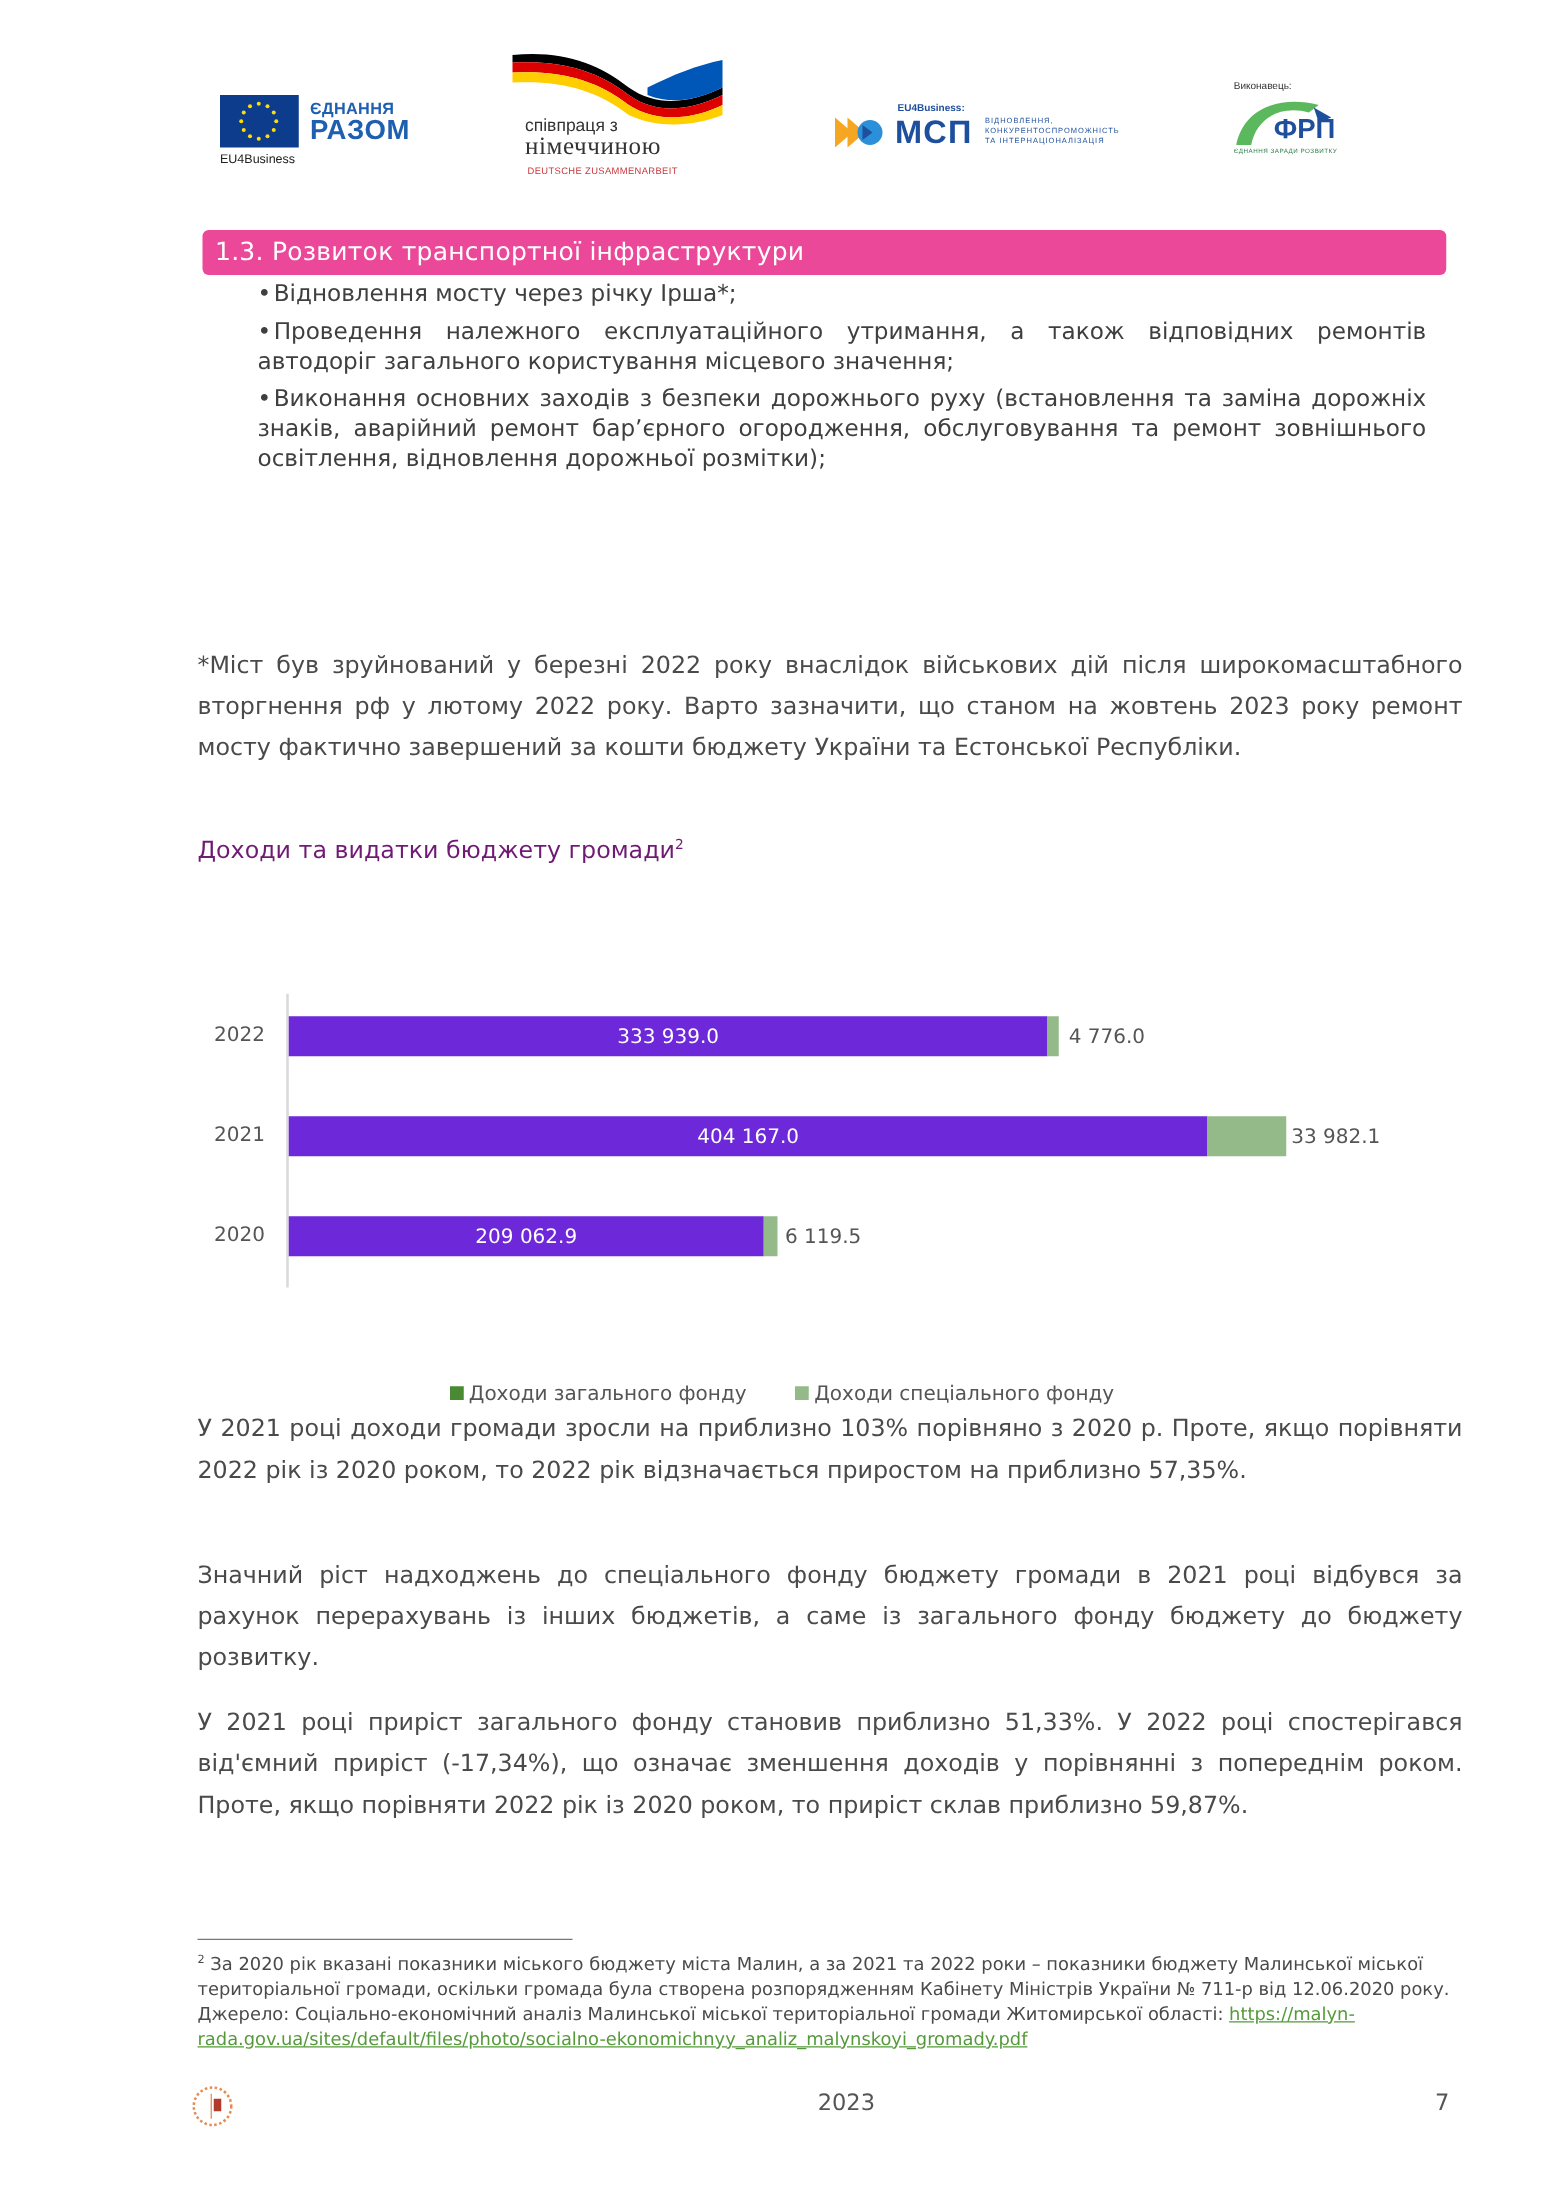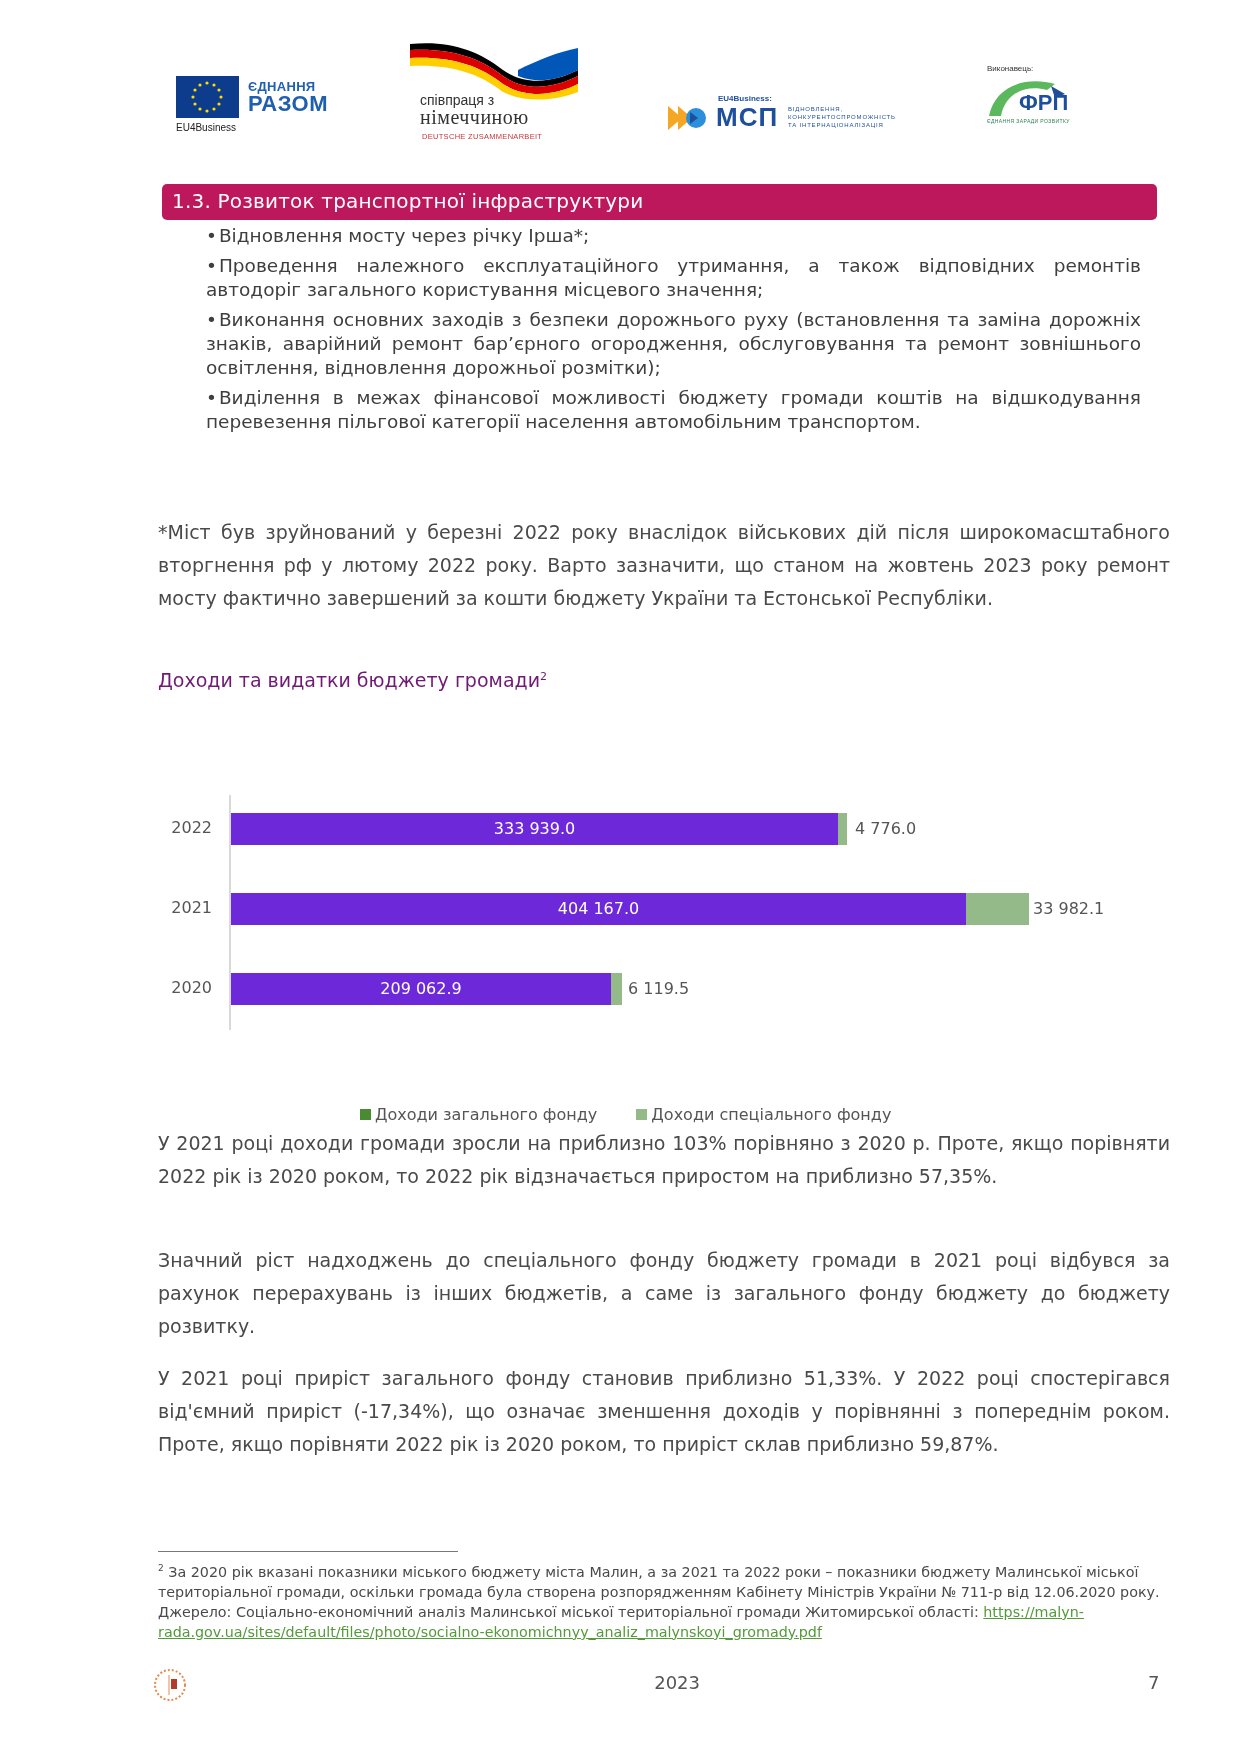--- a/index.html
+++ b/index.html
@@ -15,34 +15,34 @@
   .eu-text .l1 { font-size:13px; letter-spacing:0.3px; }
   .eu-text .l2 { font-size:22px; letter-spacing:0.5px; }
   .eu-sub { position:absolute; left:0; top:46px; font-size:10px; color:#222; font-family:"Liberation Sans", sans-serif; }
 
   .logo-de { left:408px; top:40px; width:175px; height:100px; }
   .de-ribbon { position:absolute; left:0; top:0; width:175px; height:60px; }
   .de-l1 { position:absolute; left:12px; top:52px; font-size:14px; color:#333; font-family:"Liberation Sans", sans-serif; }
   .de-l2 { position:absolute; left:12px; top:66px; font-size:20px; color:#333; font-family:"Liberation Serif", serif; letter-spacing:0.5px; }
   .de-l3 { position:absolute; left:14px; top:92px; font-size:7.5px; color:#c8373c; font-family:"Liberation Sans", sans-serif; letter-spacing:0.3px; }
 
-  .logo-msp { left:668px; top:92px; width:240px; height:45px;padding-left:26px; }
+  .logo-msp { left:668px; top:80px; width:240px; height:45px;padding-left:26px; }
   .msp-arrow { position:absolute; left:0; top:12px; width:40px; height:28px; }
   .msp-eu { position:absolute; left:50px; top:2px; font-size:8px; color:#1e4f9c; font-family:"Liberation Sans", sans-serif; font-weight:bold; }
   .msp-title { position:absolute; left:48px; top:10px; font-size:26px; color:#1e4f9c; font-family:"Liberation Sans", sans-serif; font-weight:bold; letter-spacing:1px; }
   .msp-desc { position:absolute; left:120px; top:14px; font-size:6px; color:#1e4f9c; font-family:"Liberation Sans", sans-serif; line-height:1.3; letter-spacing:0.8px; }
 
   .logo-frp { left:985px; top:64px; width:110px; height:70px; }
   .frp-label { position:absolute; left:2px; top:0; font-size:8px; color:#333; font-family:"Liberation Sans", sans-serif; }
   .frp-arc { position:absolute; left:0; top:12px; width:100px; height:40px; }
   .frp-title { position:absolute; left:34px; top:26px; font-size:22px; color:#1e4f9c; font-family:"Liberation Sans", sans-serif; font-weight:bold; }
   .frp-sub { position:absolute; left:2px; top:54px; font-size:5px; color:#2d7f4d; font-family:"Liberation Sans", sans-serif; letter-spacing:0.4px; }
 
   
-  .section-bar { left:162px; top:184px; width:995px; height:36px; background:#be185d; border-radius:5px; }
+  .section-bar { left:162px; top:184px; width:995px; height:36px; background:#ec4899; border-radius:5px; }
   .section-bar span { position:absolute; left:10px; top:5px; color:#ffffff; font-size:20px; font-family:"DejaVu Sans", sans-serif; letter-spacing:0.2px; }
 
   
   .bullets { left:206px; top:224px; width:935px; font-size:18.5px; line-height:24px; color:#3f3f3f; }
   .bullets .item { margin-bottom:6px; text-align:justify; }
   .bullets .item::before { content:"•"; margin-right:2px; }
 
   
   .para { left:158px; width:1012px; font-size:19px; line-height:33px; color:#4a4a4a; text-align:justify; }
   .p1 { top:516px; }
@@ -145,21 +145,20 @@
 </div>
 
 <div class="abs section-bar">
   <span>1.3. Розвиток транспортної  інфраструктури</span>
 </div>
 
 <div class="abs bullets">
   <div class="item">Відновлення мосту через річку Ірша*;</div>
   <div class="item">Проведення належного експлуатаційного утримання, а також відповідних ремонтів автодоріг загального користування місцевого значення;</div>
   <div class="item">Виконання основних заходів з безпеки дорожнього руху (встановлення та заміна дорожніх знаків, аварійний ремонт бар’єрного огородження, обслуговування та ремонт зовнішнього освітлення, відновлення дорожньої розмітки);</div>
-  <div class="item">Виділення в межах фінансової можливості бюджету громади коштів на відшкодування перевезення пільгової категорії населення автомобільним транспортом.</div>
 </div>
 
 <div class="abs para p1">*Міст був зруйнований у березні 2022 року внаслідок військових дій після широкомасштабного вторгнення рф у лютому 2022 року. Варто зазначити, що станом на жовтень 2023 року ремонт мосту фактично завершений за кошти бюджету України та Естонської Республіки.</div>
 
 <div class="abs subheading">
   <span>Доходи та видатки бюджету громади</span><sup>2</sup>
 </div>
 
 <div class="abs chart-title">
 </div>

